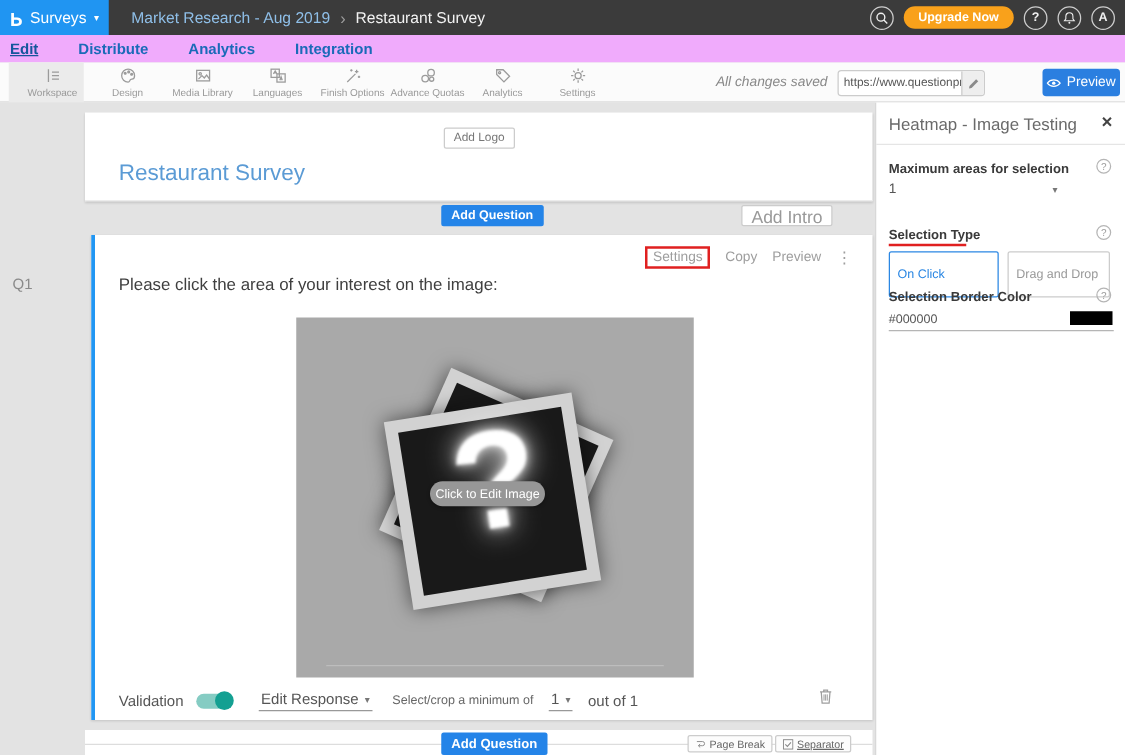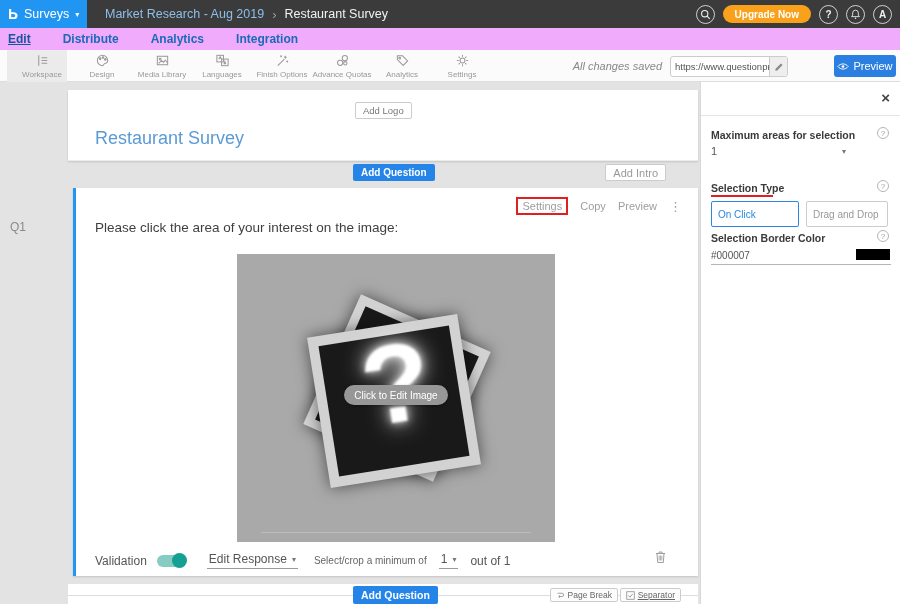--- a/index.html
+++ b/index.html
@@ -45,38 +45,38 @@
 
   
   .canvas { position:absolute; left:0; top:82px; width:700px; height:522px; background:#e3e3e3; }
   .q-num { position:absolute; left:10px; top:138px; font-size:12px; color:#8a8a8a; }
 
   .survey-card { position:absolute; left:68px; top:8px; width:630px; height:71px; background:#fff; box-shadow:0 1px 2px rgba(0,0,0,.14); }
   .add-logo { position:absolute; left:287px; top:12px; height:17px; padding:0 7px; background:#fff; border:1px solid #ccc; border-radius:2px; font-size:9.5px; color:#777; display:flex; align-items:center; cursor:pointer; }
   .survey-title { position:absolute; left:27px; top:38px; font-size:18px; color:#5b9bd5; cursor:text; }
   .survey-divider { position:absolute; left:0; top:70px; width:630px; border-top:1px solid #ececec; }
   .add-q1 { position:absolute; left:285px; top:74px; height:17px; padding:0 8px; background:#2484e8; border-radius:2px; color:#fff; font-size:10px; font-weight:bold; display:flex; align-items:center; cursor:pointer; }
-  .add-intro { position:absolute; right:32px; top:74px; height:17px; padding:0 7px; background:#fff; border:1px solid #ccc; border-radius:2px; font-size:11px; color:#999; display:flex; align-items:center; cursor:pointer; }
+  .add-intro { position:absolute; right:32px; top:74px; height:17px; padding:0 7px; background:#fff; border:1px solid #ccc; border-radius:2px; font-size:14px; color:#999; display:flex; align-items:center; cursor:pointer; }
 
   .question-card { position:absolute; left:73px; top:106px; width:625px; height:388px; background:#fff; border-left:3px solid #2196f3; box-shadow:0 1px 2px rgba(0,0,0,.14); }
   .q-actions { position:absolute; right:16px; top:9px; display:flex; align-items:center; gap:12px; font-size:11px; color:#9e9e9e; }
   .q-action { cursor:pointer; }
   .settings-hl { border:2px solid #e02020; padding:1px 4px; }
   .kebab { font-size:13px; color:#9e9e9e; cursor:pointer; letter-spacing:0; }
   .q-text { position:absolute; left:19px; top:32px; font-size:13.5px; font-weight:500; color:#3f3f3f; cursor:text; }
 
   .img-ph { position:absolute; left:161px; top:66px; width:318px; height:288px; background:#a9a9a9; overflow:hidden; cursor:pointer; }
   .stack { position:absolute; left:159px; top:141px; width:0; height:0; }
   .glow { position:absolute; left:-95px; top:-95px; width:190px; height:190px; border-radius:50%; background:radial-gradient(rgba(0,0,0,.45), rgba(0,0,0,0) 65%); }
   .frame { position:absolute; background:#d2d2d2; box-shadow:0 0 16px rgba(0,0,0,.55); }
   .frame-back { left:-70px; top:-78px; width:142px; height:142px; padding:9px; transform:rotate(24deg); }
   .frame-front { left:-78px; top:-70px; width:152px; height:152px; padding:10px; transform:rotate(-9deg); }
   .frame-inner { width:100%; height:100%; background:#191919; }
   .big-q { position:absolute; left:-34px; top:-76px; font-size:112px; font-weight:bold; color:#fff; transform:rotate(-9deg); filter:blur(1.3px); text-shadow:0 0 22px rgba(255,255,255,.95), 0 0 8px rgba(255,255,255,.8); }
-  .edit-pill { position:absolute; left:-52px; top:-10px; width:104px; height:20px; background:#979797; border-radius:10px; color:#fff; font-size:10px; display:flex; align-items:center; justify-content:center; box-shadow:0 1px 3px rgba(0,0,0,.35); white-space:nowrap; cursor:pointer; }
+  .edit-pill { position:absolute; left:-52px; top:-10px; width:92px; height:20px; background:#979797; border-radius:10px; color:#fff; font-size:10px; display:flex; align-items:center; justify-content:center; box-shadow:0 1px 3px rgba(0,0,0,.35); white-space:nowrap; cursor:pointer; }
   .ph-line { position:absolute; left:24px; bottom:9px; width:270px; border-top:1px solid #bdbdbd; }
 
   .validation-row { position:absolute; left:19px; top:364px; width:586px; display:flex; align-items:center; }
   .val-label { font-size:12px; color:#555; }
   .toggle { position:relative; width:28px; height:12px; border-radius:6px; background:#85ccc3; margin-left:10px; cursor:pointer; }
   .toggle-knob { position:absolute; right:-2px; top:-1.5px; width:15px; height:15px; border-radius:50%; background:#14a092; }
   .underlined-select { display:inline-flex; align-items:center; gap:5px; border-bottom:1px solid #999; padding:0 2px 2px 2px; cursor:pointer; }
   .force-resp { margin-left:22px; font-size:12px; color:#555; }
   .sel-caret { font-size:8px; color:#777; }
   .min-text { margin-left:16px; font-size:10px; color:#666; }
@@ -93,21 +93,21 @@
 
   
   .panel { position:absolute; left:700px; top:82px; width:200px; height:522px; background:#fff; border-left:1px solid #d8d8d8; }
   .panel-title { position:absolute; left:10px; top:10px; font-size:13.5px; color:#6a6a6a; }
   .panel-close { position:absolute; right:10px; top:7px; font-size:15px; font-weight:bold; color:#444; cursor:pointer; }
   .panel-divider { position:absolute; left:0; top:33px; width:200px; border-top:1px solid #e5e5e5; }
   .p-label { position:absolute; left:10px; font-size:10.5px; font-weight:bold; color:#3a3a3a; }
   .help { position:absolute; right:11px; width:12px; height:12px; border:1px solid #b5b5b5; border-radius:50%; color:#9e9e9e; font-size:8px; display:flex; align-items:center; justify-content:center; cursor:pointer; }
   .p-select { position:absolute; left:10px; top:63px; width:135px; font-size:11px; color:#555; display:flex; justify-content:space-between; align-items:center; cursor:pointer; }
   .red-underline { position:absolute; left:10px; top:113px; width:62px; height:2px; background:#e02020; }
-  .type-btn { position:absolute; top:119px; height:26px; border-radius:2px; font-size:10px; display:flex; align-items:center; padding-left:6px; background:#fff; cursor:pointer; }
+  .type-btn { position:absolute; top:119px; height:37px; border-radius:2px; font-size:10px; display:flex; align-items:center; padding-left:6px; background:#fff; cursor:pointer; }
   .onclick-btn { left:10px; width:88px; border:1px solid #2b87e3; color:#2b87e3; }
   .dragdrop-btn { left:105px; width:82px; border:1px solid #ccc; color:#999; }
   .color-text { position:absolute; left:10px; top:168px; font-size:10px; color:#555; }
   .color-swatch { position:absolute; right:10px; top:167px; width:34px; height:11px; background:#000; cursor:pointer; }
   .color-border { position:absolute; left:10px; top:182px; width:180px; border-top:1px solid #b5b5b5; }
 </style>
 </head>
 <body>
 
 <div id="screen">
@@ -313,20 +313,21 @@
         <svg width="9" height="9" viewBox="0 0 12 12">
             <rect x="1" y="1" width="10" height="10" fill="none" stroke="#888" stroke-width="1"></rect>
             <path d="M3 6 l2.2 2.2 3.8 -4.4" fill="none" stroke="#888" stroke-width="1.1"></path>
           </svg>
         <span>Separator</span>
       </div>
     </div>
   </div>
 
   <div class="panel">
+    <div class="panel-title">Heatmap - Image Testing</div>
     <div class="panel-close">×</div>
     <div class="panel-divider"></div>
 
     <div class="p-label" style="top:47px">Maximum areas for selection</div>
     <div class="help" style="top:45px">
         <span>?</span>
       </div>
     <div class="p-select">
       <span>1</span>
       <span class="sel-caret">▾</span>
@@ -337,18 +338,18 @@
     <div class="help" style="top:98px">
         <span>?</span>
       </div>
     <div class="type-btn onclick-btn">On Click</div>
     <div class="type-btn dragdrop-btn">Drag and Drop</div>
 
     <div class="p-label" style="top:150px">Selection Border Color</div>
     <div class="help" style="top:148px">
         <span>?</span>
       </div>
-    <div class="color-text">#000007</div>
+    <div class="color-text">#000000</div>
     <div class="color-swatch"></div>
     <div class="color-border"></div>
   </div>
 
 </div>
 
 </body></html>

